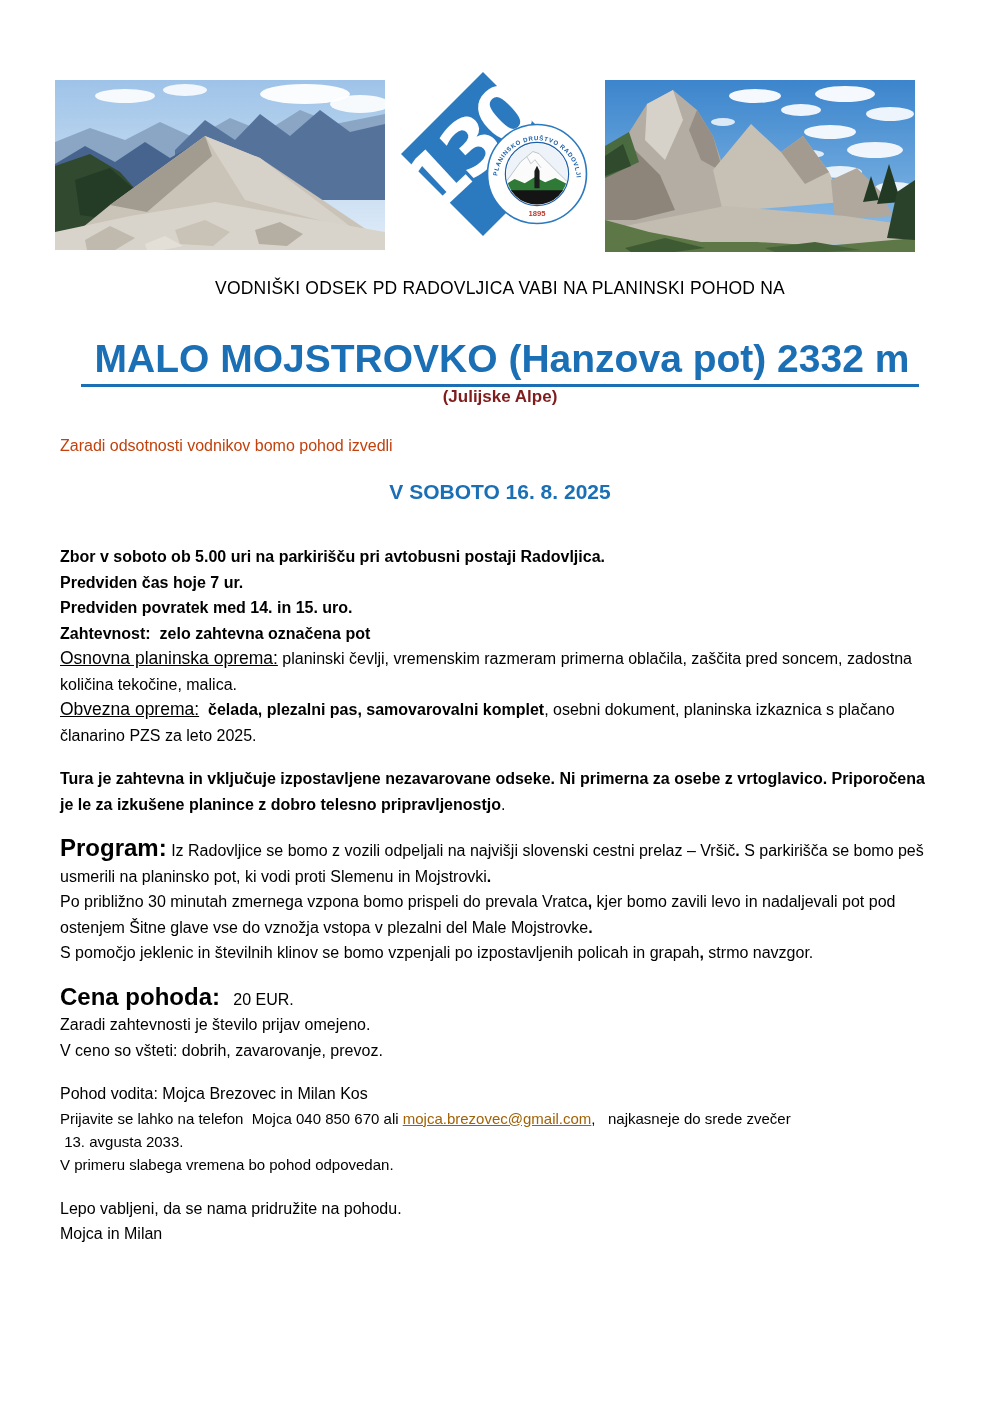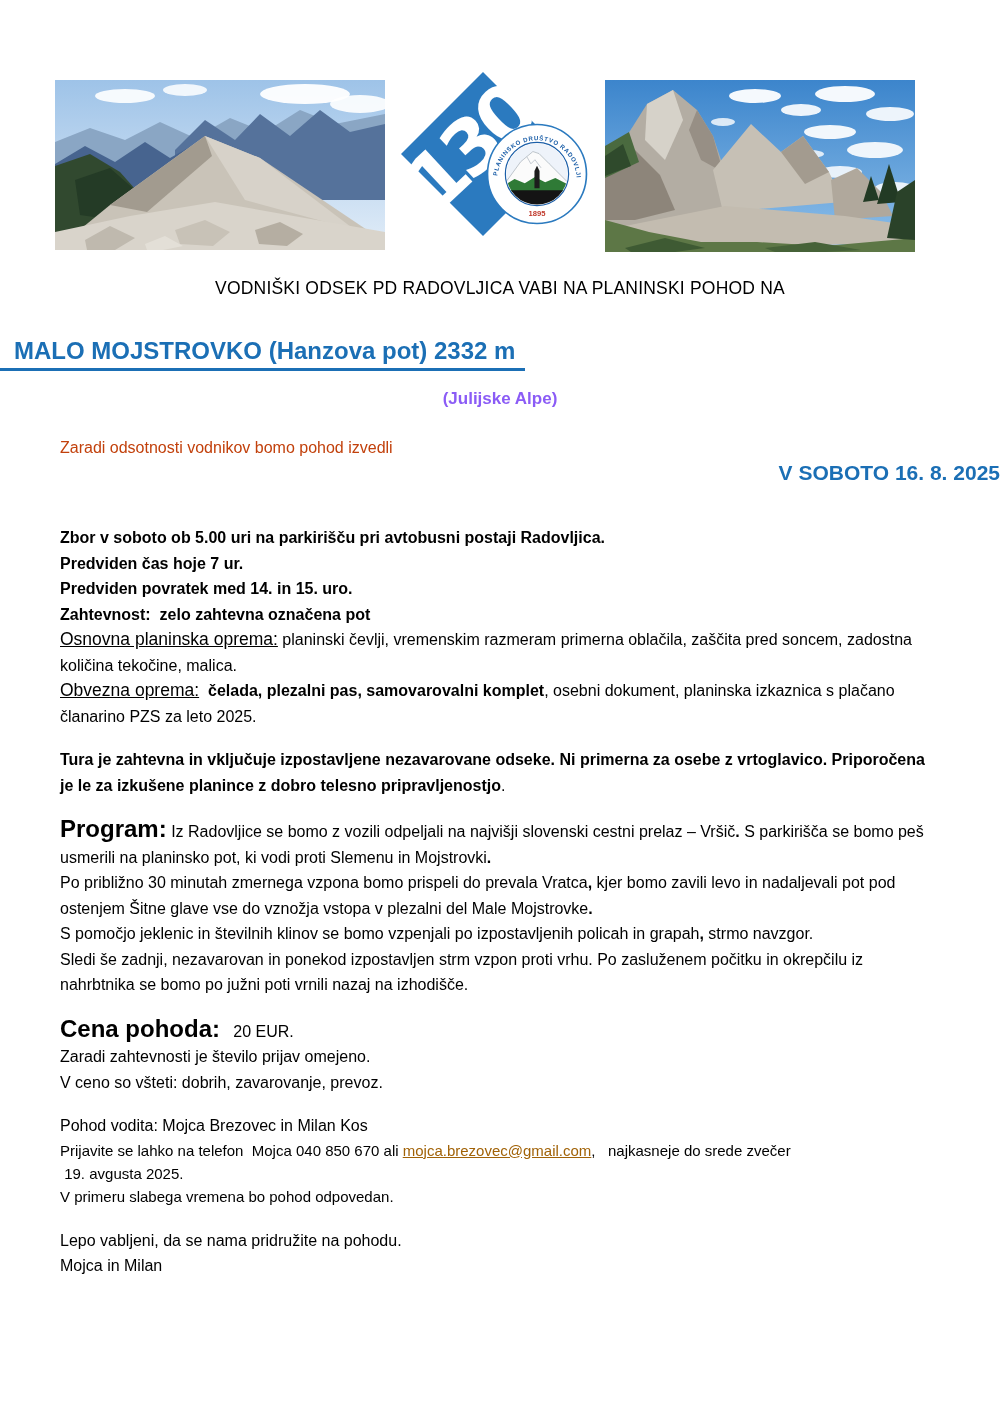--- a/index.html
+++ b/index.html
@@ -12,25 +12,25 @@
   .photo-right{width:310px;height:172px;display:block}
   .logo-zone{width:220px;height:176px;position:relative;flex:0 0 auto}
   .diamond{position:absolute;left:40px;top:16px;width:116px;height:116px;background:#2b7abf;transform:rotate(45deg)}
   .logo-number{position:absolute;left:-4px;top:30px;width:178px;text-align:center;
     font-size:76px;font-weight:800;color:#ffffff;transform:rotate(-43deg);
     letter-spacing:-7px;line-height:1;font-family:"DejaVu Sans",sans-serif;z-index:2}
   .badge{position:absolute;left:101px;top:43px;width:102px;height:102px;z-index:3}
 
   
   .intro{margin-top:22px;text-align:center;font-weight:normal;font-size:17.5px;letter-spacing:.2px}
-  .title{margin:38px 0 0;text-align:left;font-size:24px;font-weight:bold;color:#1b6fb5}
+  .title{margin:38px 0 0;text-align:center;font-size:39px;font-weight:bold;color:#1b6fb5}
   .title-underline{display:inline-block;border-bottom:3px solid #1b6fb5;padding:0 10px 3px 14px}
-  .subtitle{margin-top:18px;text-align:center;font-weight:bold;font-size:17px;color:#8b5cf6}
+  .subtitle{margin-top:0;text-align:center;font-weight:bold;font-size:17px;color:#7f1d1d}
   .notice{margin:30px 60px 0;font-size:16px;color:#c2410c}
-  .date-line{margin-top:4px;text-align:right;font-weight:bold;font-size:21px;color:#1b6fb5}
+  .date-line{margin-top:25px;text-align:center;font-weight:bold;font-size:21px;color:#1b6fb5}
 
   
   .body-content{margin:40px 60px 0;font-size:16px}
   .para{line-height:25.5px;white-space:pre-wrap}
   .seg-reg{font-weight:normal}
   .seg-bold{font-weight:bold}
   .seg-bold-lg{font-weight:bold;font-size:17px}
   .seg-bold-xl{font-weight:bold;font-size:24px}
   .seg-underline-lg{font-size:17.5px;text-decoration:underline}
   a.seg-link{color:#a16207;text-decoration:underline;cursor:pointer}
@@ -151,25 +151,24 @@
       <div class="para"><span class="seg-bold">Zbor v soboto ob 5.00 uri na parkirišču pri avtobusni postaji Radovljica.</span></div>
       <div class="para"><span class="seg-bold">Predviden čas hoje 7 ur.</span></div>
       <div class="para"><span class="seg-bold">Predviden povratek med 14. in 15. uro.</span></div>
       <div class="para"><span class="seg-bold">Zahtevnost:  zelo zahtevna označena pot</span></div>
       <div class="para"><span class="seg-underline-lg">Osnovna planinska oprema:</span><span class="seg-reg"> planinski čevlji, vremenskim razmeram primerna oblačila, zaščita pred soncem, zadostna količina tekočine, malica.</span></div>
       <div class="para"><span class="seg-underline-lg">Obvezna oprema:</span><span class="seg-reg">  </span><span class="seg-bold">čelada, plezalni pas, samovarovalni komplet</span><span class="seg-reg">, osebni dokument, planinska izkaznica s plačano članarino PZS za leto 2025.</span></div>
       <div class="para space-before-lg"><span class="seg-bold">Tura je zahtevna in vključuje izpostavljene nezavarovane odseke. Ni primerna za osebe z vrtoglavico. Priporočena je le za izkušene planince z dobro telesno pripravljenostjo</span><span class="seg-reg">.</span></div>
       <div class="para space-before-lg"><span class="seg-bold-xl">Program:</span><span class="seg-reg"> Iz Radovljice se bomo z vozili odpeljali na najvišji slovenski cestni prelaz – Vršič</span><span class="seg-bold">.</span><span class="seg-reg"> S parkirišča se bomo peš usmerili na planinsko pot, ki vodi proti Slemenu in Mojstrovki</span><span class="seg-bold">.</span></div>
       <div class="para"><span class="seg-reg">Po približno 30 minutah zmernega vzpona bomo prispeli do prevala Vratca</span><span class="seg-bold">,</span><span class="seg-reg"> kjer bomo zavili levo in nadaljevali pot pod ostenjem Šitne glave vse do vznožja vstopa v plezalni del Male Mojstrovke</span><span class="seg-bold">.</span></div>
       <div class="para"><span class="seg-reg">S pomočjo jeklenic in številnih klinov se bomo vzpenjali po izpostavljenih policah in grapah</span><span class="seg-bold">,</span><span class="seg-reg"> strmo navzgor.</span></div>
-      <div class="para"><span class="seg-reg">Sledi še zadnji, nezavarovan in ponekod izpostavljen strm vzpon proti vrhu. Po zasluženem počitku in okrepčilu iz nahrbtnika se bomo po južni poti vrnili nazaj na izhodišče.</span></div>
       <div class="para space-before-lg"><span class="seg-bold-xl">Cena pohoda:</span><span class="seg-reg">   20 EUR.</span></div>
       <div class="para"><span class="seg-reg">Zaradi zahtevnosti je število prijav omejeno.</span></div>
       <div class="para"><span class="seg-reg">V ceno so všteti: dobrih, zavarovanje, prevoz.</span></div>
       <div class="para space-before-lg"><span class="seg-reg">Pohod vodita: Mojca Brezovec in Milan Kos</span></div>
       <div class="para small"><span class="seg-reg">Prijavite se lahko na telefon  Mojca 040 850 670 ali </span><a href="#" class="seg-link">mojca.brezovec@gmail.com</a><span class="seg-reg">,   najkasneje do srede zvečer</span></div>
-      <div class="para small"><span class="seg-reg"> 19. avgusta 2025.</span></div>
+      <div class="para small"><span class="seg-reg"> 13. avgusta 2033.</span></div>
       <div class="para small"><span class="seg-reg">V primeru slabega vremena bo pohod odpovedan.</span></div>
       <div class="para center space-before-xl"><span class="seg-reg">Lepo vabljeni, da se nama pridružite na pohodu.</span></div>
       <div class="para center"><span class="seg-reg">Mojca in Milan</span></div>
     </div>
 
 </div>
 
 </body></html>

